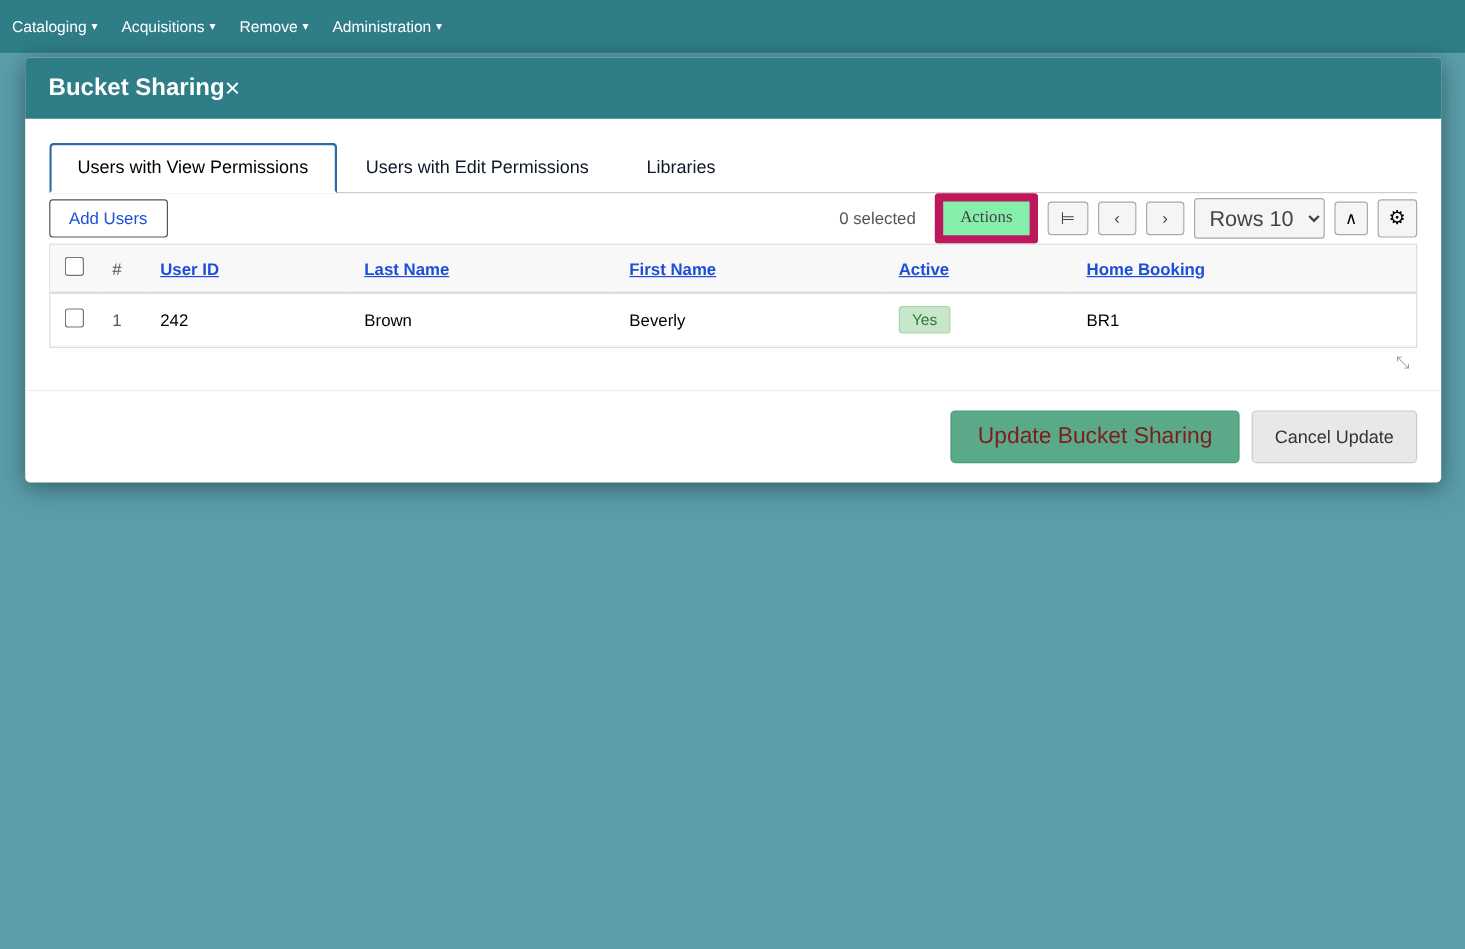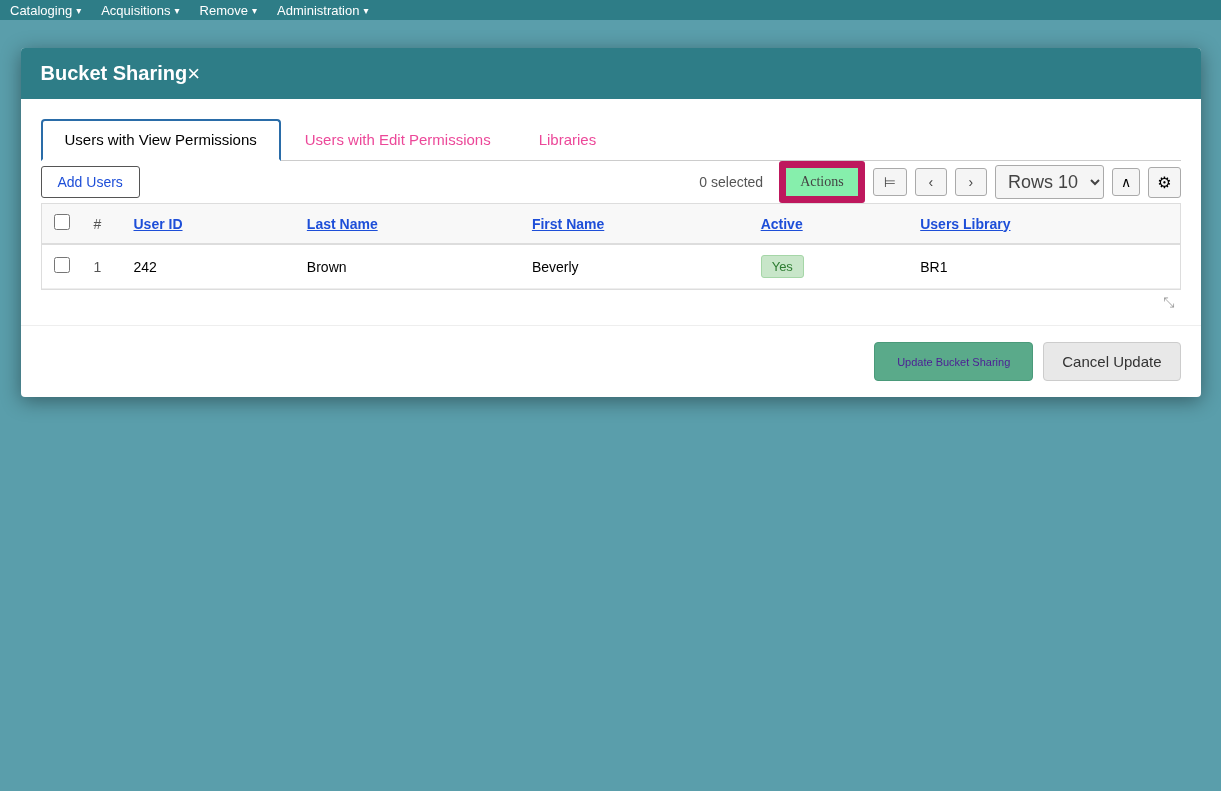--- a/index.html
+++ b/index.html
@@ -9,21 +9,21 @@
       background: #5a9eab;
       width: 1221px;
       height: 791px;
       overflow: hidden;
       position: relative;
     }
 
     
     .top-nav {
       background: #2e7d87;
-      height: 20px;
+      height: 44px;
       display: flex;
       align-items: center;
       padding: 0 10px;
       gap: 20px;
     }
     .top-nav-item {
       color: #fff;
       font-size: 13px;
       cursor: pointer;
       display: flex;
@@ -94,21 +94,21 @@
       display: flex;
       gap: 0;
       border-bottom: 1px solid #ccc;
     }
     .tab {
       padding: 10px 22px;
       cursor: pointer;
       border: 2px solid transparent;
       border-radius: 4px 4px 0 0;
       font-size: 15px;
-      color: #ec4899;
+      color: #0f172a;
       background: #fff;
       white-space: nowrap;
     }
     .tab.active {
       border: 2px solid #2a6ca8;
       color: #000;
       font-weight: 500;
       border-bottom: 2px solid #fff;
       margin-bottom: -1px;
       z-index: 1;
@@ -125,24 +125,24 @@
       padding: 7px 16px;
       border: 1px solid #555;
       background: #fff;
       cursor: pointer;
       border-radius: 3px;
       font-size: 14px;
       color: #1d4ed8;
     }
     .btn-primary {
       background: #5aaa8a;
-      color: #4c1d95;
+      color: #7f1d1d;
       border-color: #4a9a7a;
       padding: 10px 22px;
-      font-size: 11px;
+      font-size: 19px;
       border-radius: 4px;
     }
     .btn-secondary {
       background: #e8e8e8;
       color: #333;
       border-color: #ccc;
       padding: 10px 18px;
       font-size: 15px;
       border-radius: 4px;
     }
@@ -366,21 +366,21 @@
               <th>
                 <a>Last Name</a>
               </th>
               <th>
                 <a>First Name</a>
               </th>
               <th>
                 <a>Active</a>
               </th>
               <th>
-                <a>Users Library</a>
+                <a>Home Booking</a>
               </th>
             </tr>
           </thead>
           <tbody id="table-body">
 
           <tr>
       <td class="checkbox-cell">
         <input type="checkbox" style="">
       </td>
       <td class="num-cell">1</td>

